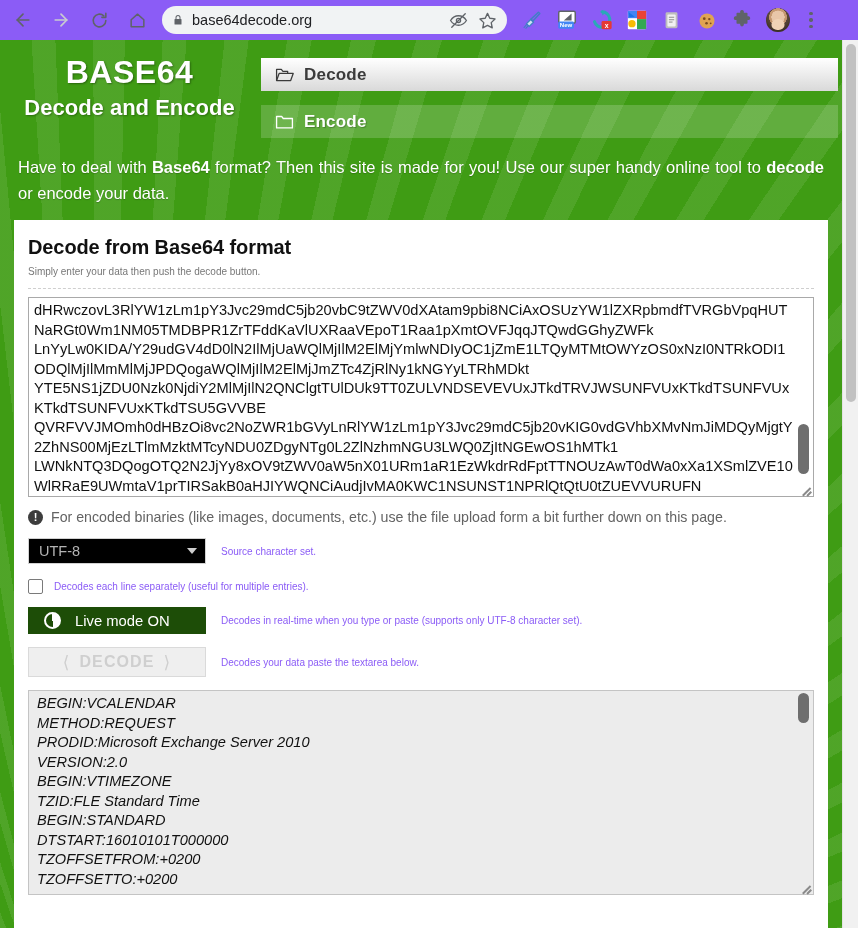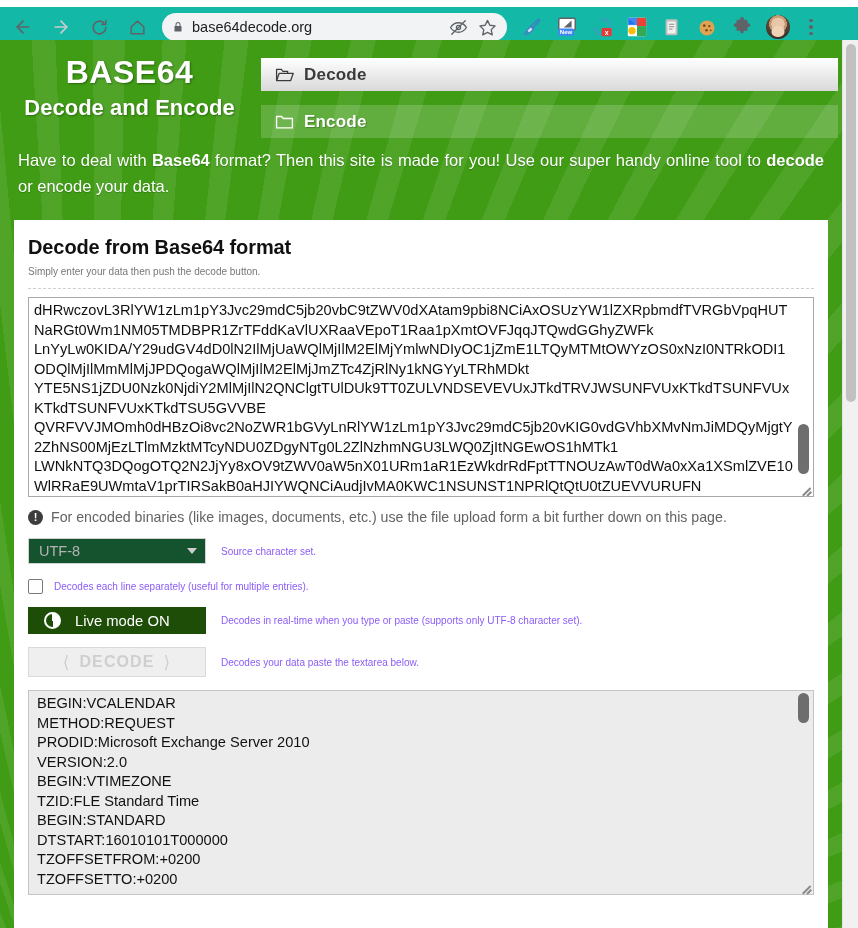--- a/index.html
+++ b/index.html
@@ -5,22 +5,22 @@
   * { box-sizing: border-box; margin:0; padding:0; }
   html, body { width:858px; height:928px; overflow:hidden; }
   body {
     font-family: "Liberation Sans", sans-serif;
     background:#fff;
     -webkit-font-smoothing: antialiased;
   }
 
   
   .browser-bar{
-    position:absolute; top:7px; left:0; width:858px; height:40px;
-    background:#14b8a6; display:flex; align-items:center;
+    position:absolute; top:0; left:0; width:858px; height:40px;
+    background:#8b5cf6; display:flex; align-items:center;
   }
   .nav-btn{
     width:30px; height:30px; margin-left:8px;
     display:flex; align-items:center; justify-content:center;
     border-radius:50%; color:#5f6368; flex:0 0 auto;
   }
   .nav-btn.disabled{ color:#c9ccd0; }
   .nav-btn svg{ display:block; }
 
   .omnibox{
@@ -96,21 +96,21 @@
     color:#3b3b3b;
     margin-bottom:14px;
   }
   .tab-inactive{
     background:rgba(255,255,255,.18);
     color:#ffffff;
     text-shadow:1px 1px 1px rgba(0,0,0,.25);
   }
 
   .tagline{
-    position:absolute; left:18px; top:108px; width:806px;
+    position:absolute; left:18px; top:115px; width:806px;
     color:#fff; font-size:16.5px; line-height:1.55;
     text-align:justify;
     text-shadow:0 1px 1px rgba(0,0,0,.22);
   }
   .tagline b{ font-weight:bold; }
 
   
   .card{
     position:absolute; left:14px; top:180px; width:814px; min-height:720px;
     background:#fff; padding:16px 14px 0 14px;
@@ -128,21 +128,21 @@
     width:786px; height:200px;
     border:1px solid #a9a9a9;
     background:#fff;
     font-family:"Liberation Sans", sans-serif;
     font-size:14.6px; line-height:19.5px;
     color:#111; padding:3px 20px 3px 5px;
     overflow:hidden; white-space:pre-wrap; word-break:break-all;
     resize:none;
   }
   .ta.out{ background:#ececec; border:1px solid #c4c4c4; height:205px;
-           white-space:pre; word-break:normal; padding-left:8px;}
+           white-space:pre; word-break:normal; padding-left:8px;font-style:italic;}
   .ta-scroll{
     position:absolute; right:2px; top:1px; width:16px; bottom:1px;
     background:transparent;
   }
   .ta-thumb{
     position:absolute; right:3px; width:11px; border-radius:6px;
     background:#6e6e6e;
   }
   .ta-grip{
     position:absolute; right:2px; bottom:2px; width:13px; height:13px;
@@ -165,21 +165,21 @@
     width:15px;height:15px;border-radius:50%;background:#3d3d3d;color:#fff;
     font-size:11px; font-weight:bold; display:flex; align-items:center;
     justify-content:center; flex:0 0 auto; line-height:1;
   }
 
   
   .ctrl-row{ display:flex; align-items:center; margin-top:13px; }
   .ctrl-label{ font-size:10px; color:#8b5cf6; margin-left:15px; }
 
   .charset-select{
-    width:178px; height:26px; border:1px solid #d2d2d2; background:#14532d;
+    width:178px; height:26px; border:1px solid #d2d2d2; background:#000000;
     display:flex; align-items:center; justify-content:space-between;
     padding:0 8px 0 10px; color:#b3b3b3; font-size:14.5px; flex:0 0 auto;
   }
   .caret{ width:0;height:0;border-left:5px solid transparent;
           border-right:5px solid transparent;border-top:6px solid #cfcfcf;}
 
   .cbrow{ display:flex; align-items:center; margin-top:15px; }
   .cbox{
     width:15px;height:15px;border:1px solid #7a7a7a;background:#fff;
     border-radius:2px; flex:0 0 auto;

